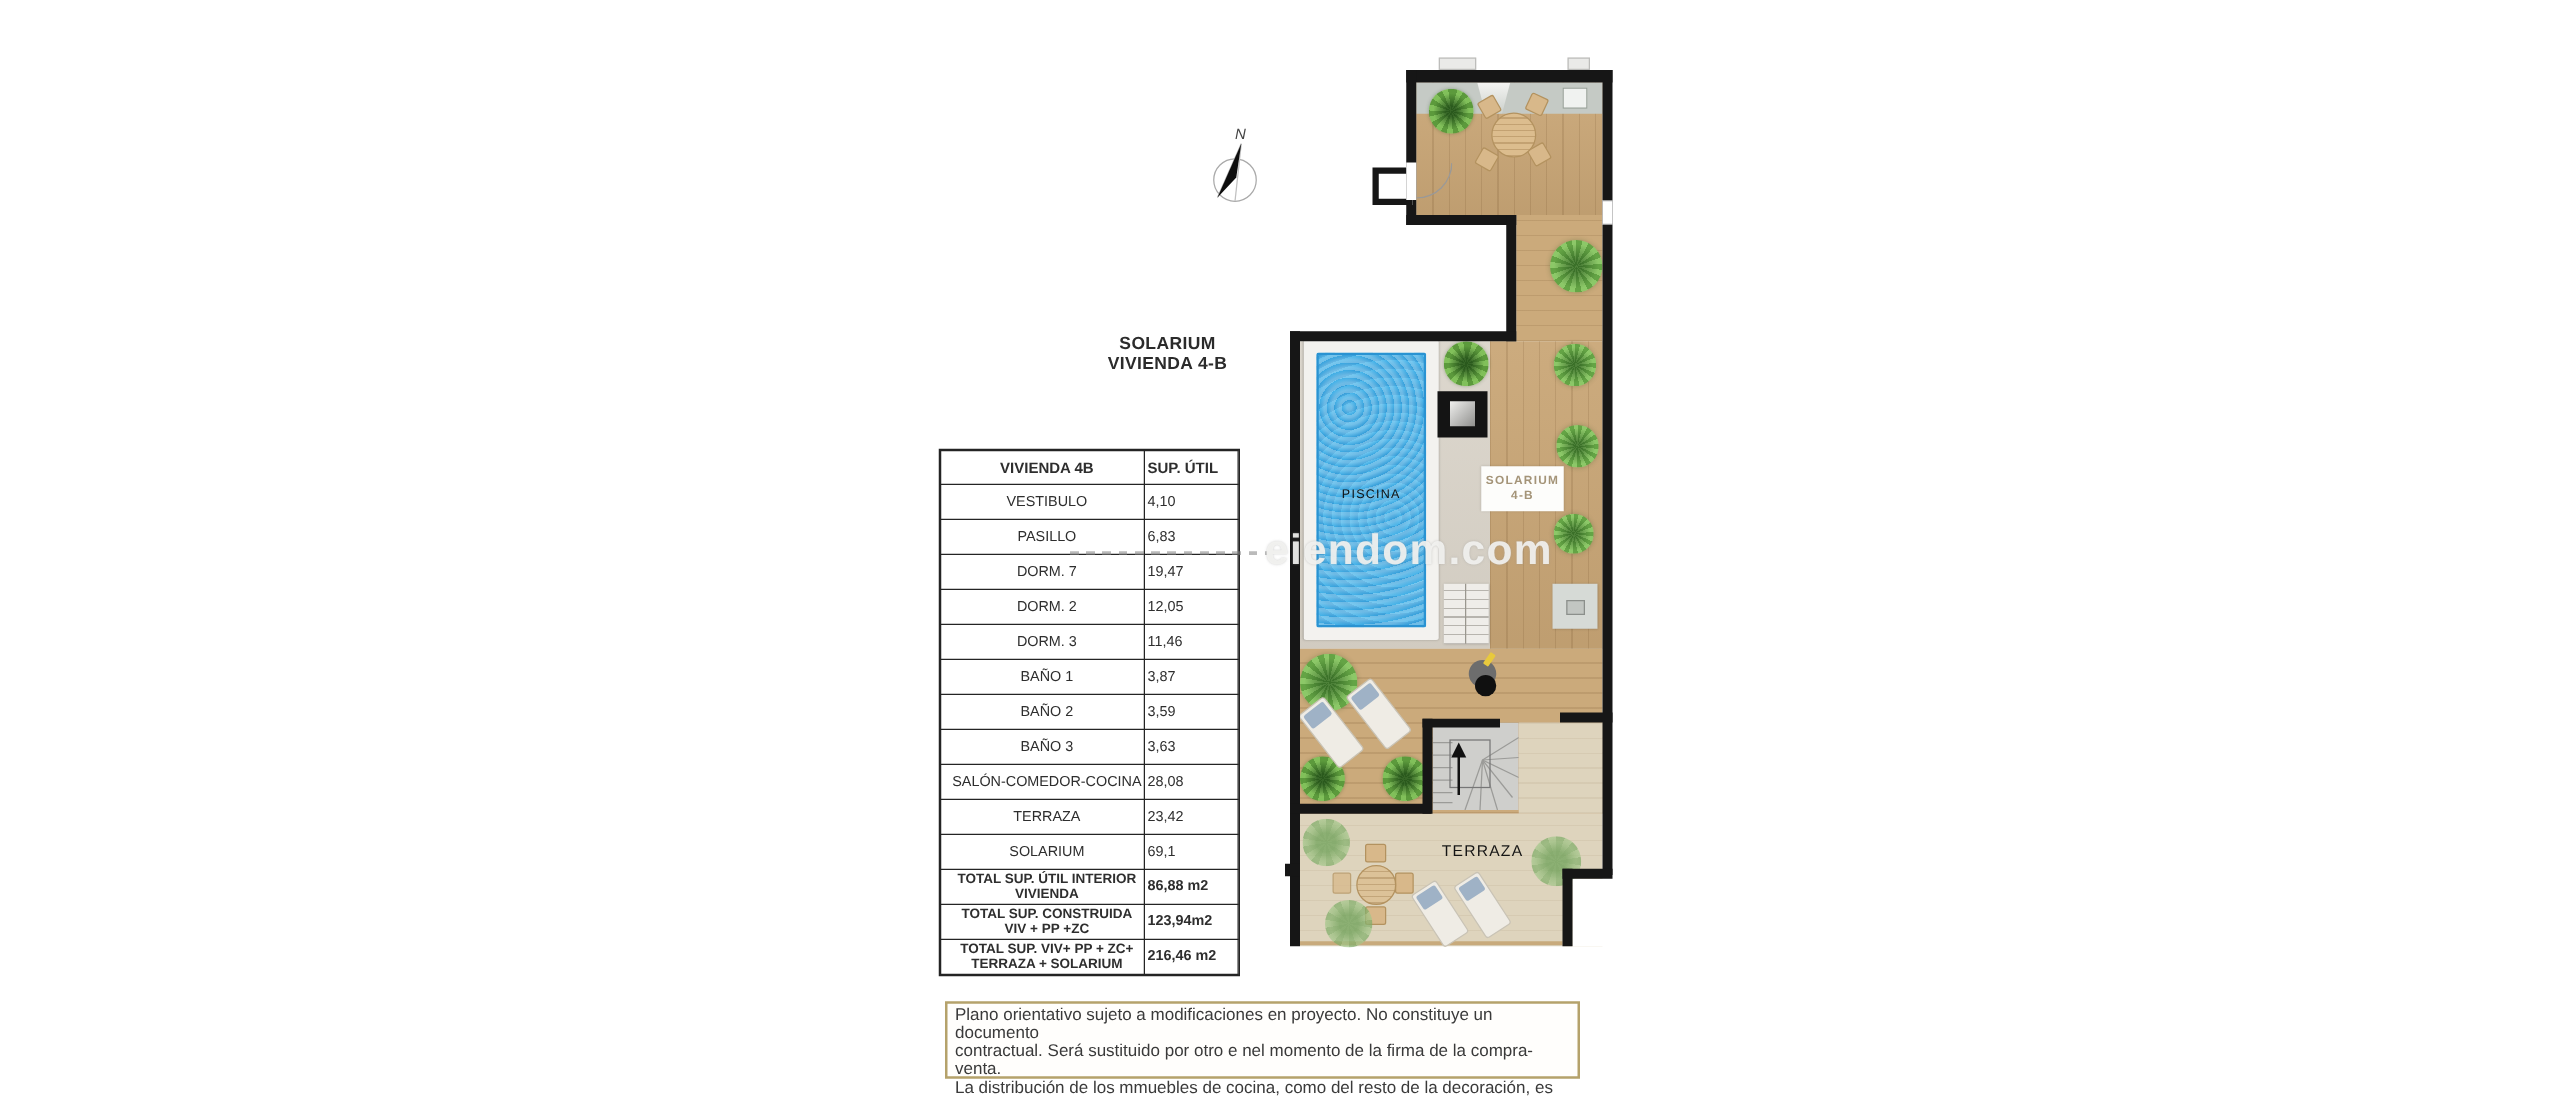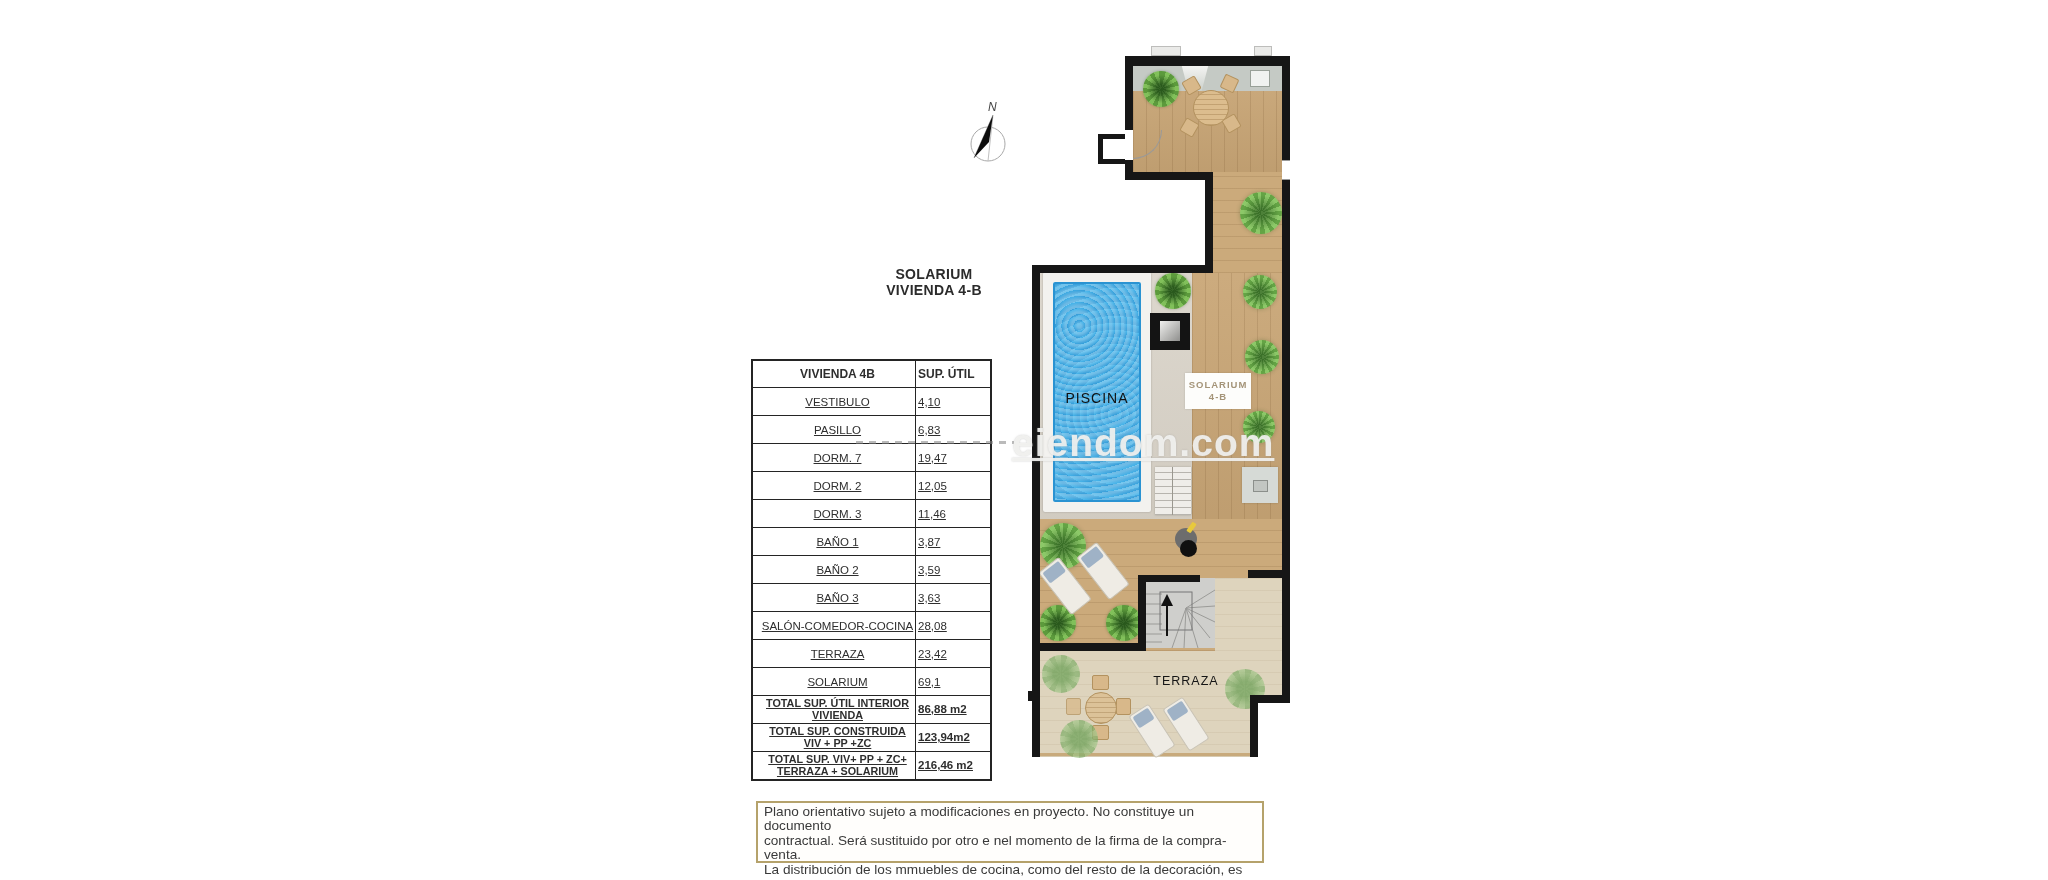--- a/index.html
+++ b/index.html
@@ -14,28 +14,28 @@
   
   #plan-title{left:858px;top:266px;width:152px;text-align:center;font-weight:bold;
               font-size:14px;line-height:16px;color:#2b2b2b;letter-spacing:.3px;}
 
   
   #area-table{left:752px;top:360px;width:239px;border-collapse:collapse;table-layout:fixed;
               font-size:11.5px;color:#2e2e2e;background:#fff;}
   #area-table th,#area-table td{border:1.6px solid #242424;padding:0 0 0 7px;text-align:center;vertical-align:middle;}
   #area-table .vcol{width:70px;text-align:left;padding:0 2px;}
   #area-table thead th{font-size:12px;font-weight:bold;height:26px;}
-  #area-table tbody td{height:27px;font-weight:normal;text-decoration:underline;}
+  #area-table tbody td{height:27px;font-weight:normal;}
   #area-table .total td{height:27px;font-weight:bold;font-size:10.8px;line-height:11.5px;}
   #area-table .total .vcol{font-size:11.5px;}
   #area-table{outline:1px solid #242424;}
 
   
-  #watermark{left:1012px;top:421px;font-size:39px;font-weight:bold;letter-spacing:1px;
-             color:rgba(243,243,241,.9);text-shadow:0 0 2px rgba(150,150,150,.45);z-index:60;text-decoration:underline;}
+  #watermark{left:1012px;top:421px;font-size:34px;font-weight:bold;letter-spacing:1px;
+             color:rgba(243,243,241,.9);text-shadow:0 0 2px rgba(150,150,150,.45);z-index:60;}
   #watermark-trace{left:856px;top:441px;width:158px;height:3px;z-index:59;
       background:repeating-linear-gradient(90deg,rgba(130,130,130,.55) 0 7px,transparent 7px 13px);}
 
   
   #disclaimer{left:756px;top:801px;width:508px;height:62px;box-sizing:border-box;
       border:2px solid #b5a26b;background:#fffefc;padding:2px 6px;
       font-size:13.6px;line-height:14.4px;color:#3a3a3a;}
 
   
   #plan{left:1028px;top:44px;width:266px;height:722px;}
@@ -58,21 +58,21 @@
   .chair{position:absolute;width:13px;height:13px;background:#d8b88a;border:1px solid #b3925f;border-radius:2px;z-index:12;}
   .round-table{position:absolute;border-radius:50%;background-color:#dcbd8e;border:1px solid #b3925f;
       background-image:repeating-linear-gradient(0deg,rgba(120,80,30,.25) 0 1px,transparent 1px 5px);z-index:13;}
 
   .pool-outer{position:absolute;left:15px;top:228px;width:108px;height:240px;background:#f3f2ef;border-radius:2px;z-index:5;box-shadow:0 0 2px rgba(0,0,0,.25);}
   .pool-water{position:absolute;left:10px;top:10px;width:88px;height:220px;border-radius:2px;
       background-color:#45b4ea;
       background-image:repeating-radial-gradient(circle at 30% 20%,rgba(255,255,255,.28) 0 2px,rgba(255,255,255,0) 6px),
                        repeating-radial-gradient(circle at 70% 60%,rgba(23,120,190,.35) 0 2px,rgba(23,120,190,0) 7px);
       box-shadow:inset 0 0 0 2px #2a93d2;}
-  #pool-label{position:absolute;left:0;top:108px;width:100%;text-align:center;font-size:14px;letter-spacing:1px;color:#111;z-index:20;}
+  #pool-label{position:absolute;left:0;top:108px;width:100%;text-align:center;font-size:10px;letter-spacing:1px;color:#111;z-index:20;}
 
   #skylight{position:absolute;left:122px;top:269px;width:40px;height:37px;background:#141414;z-index:8;}
   #skylight .inner{position:absolute;left:10px;top:8px;width:20px;height:20px;background:linear-gradient(135deg,#f0f0ee,#8f8f8d);}
 
   #solarium-box{position:absolute;left:157px;top:329px;width:66px;height:36px;background:#fdfdfb;z-index:20;
       display:flex;flex-direction:column;justify-content:center;text-align:center;
       font-size:9.5px;font-weight:bold;letter-spacing:1px;color:#a49478;line-height:12px;box-shadow:0 0 2px rgba(0,0,0,.15);}
 
   #pool-stairs{position:absolute;left:127px;top:423px;width:36px;height:48px;background:#efede9;z-index:8;
       background-image:repeating-linear-gradient(0deg,#b7b4ae 0 1px,transparent 1px 7px);box-shadow:0 0 2px rgba(0,0,0,.2);}

